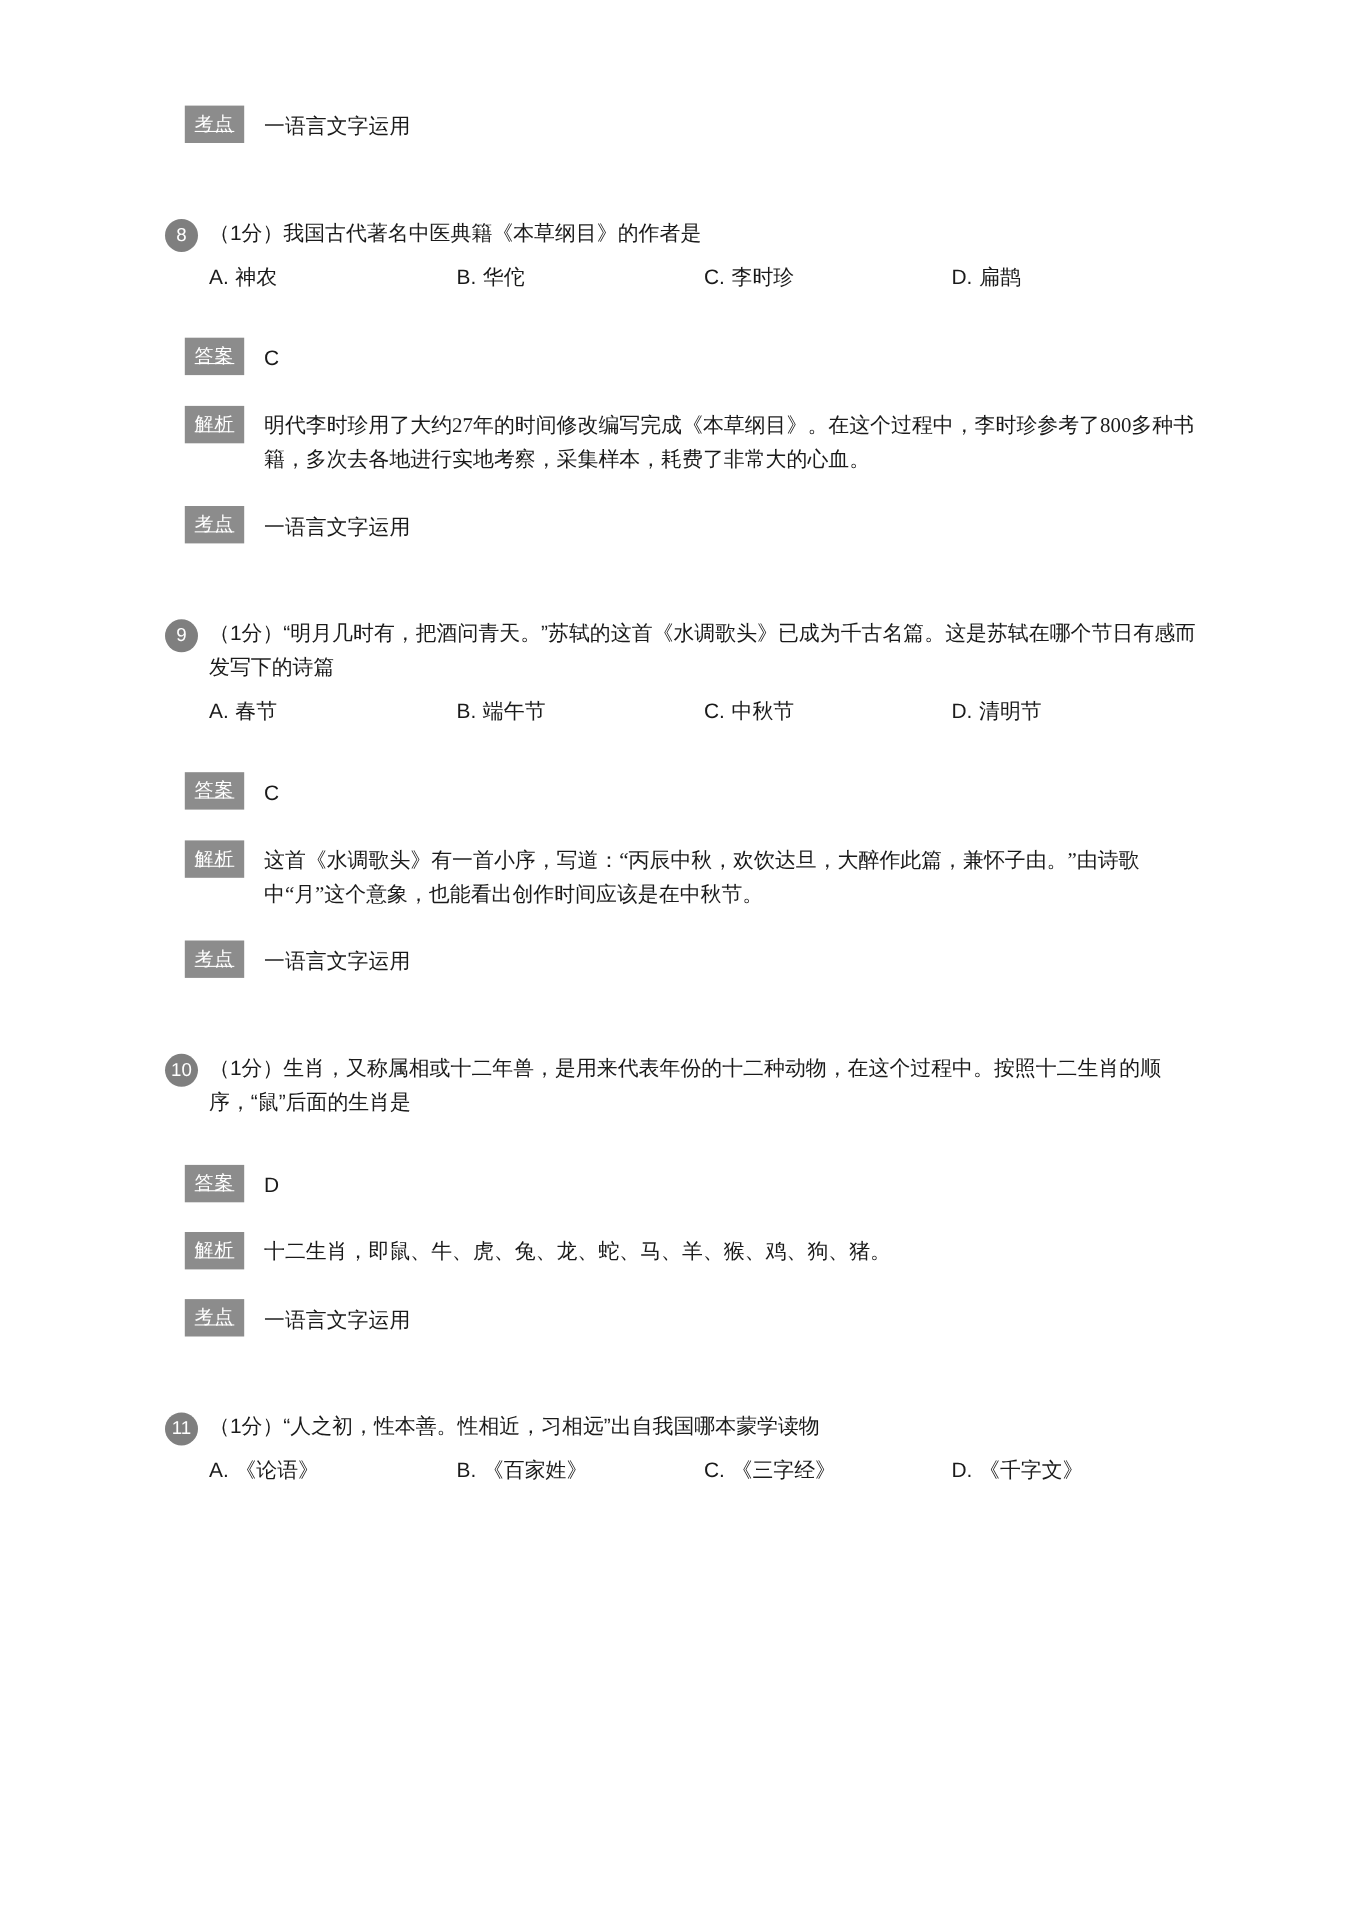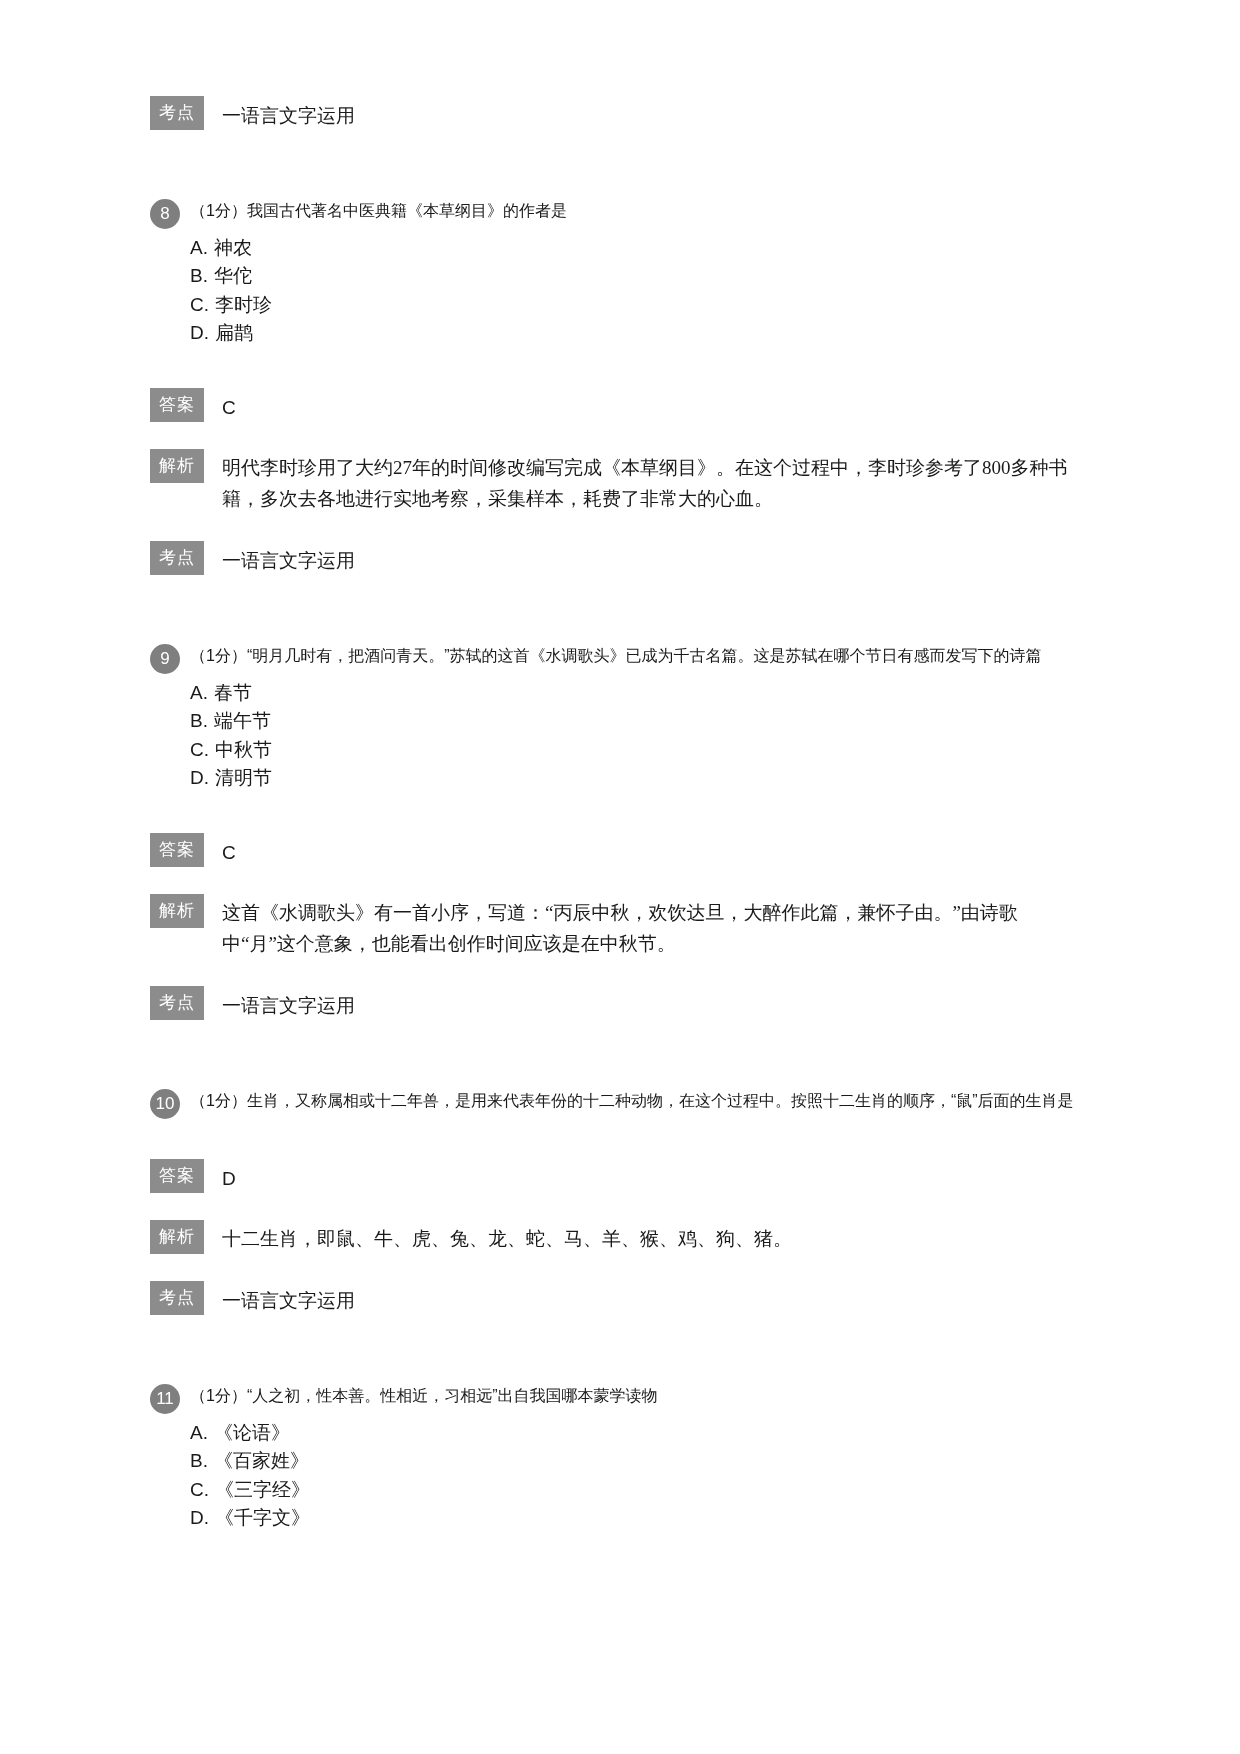--- a/index.html
+++ b/index.html
@@ -34,20 +34,22 @@
     white-space: nowrap;
   }
 
   .chip-row {
     display: flex;
     align-items: flex-start;
     margin: 0;
   }
   .chip-row .chip {
     flex: 0 0 auto;
+    margin-left: 18px;
+    text-decoration: underline;
   }
   .chip-row .chip-body {
     flex: 1 1 auto;
     font-size: 19px;
     line-height: 1.62;
     color: #1a1a1a;
     padding-left: 18px;
     padding-top: 5px;
   }
   .chip-row.analysis .chip-body {
@@ -75,31 +77,30 @@
     font-size: 17px;
     line-height: 30px;
     text-align: center;
     margin-right: 10px;
     margin-top: 1px;
   }
   .qbody {
     flex: 1 1 auto;
   }
   .qstem {
-    font-size: 16px;
+    font-size: 19px;
     line-height: 1.62;
     color: #1a1a1a;
     text-indent: 0;
   }
   .options {
     display: flex;
     margin-top: 10px;
     font-size: 19px;
     line-height: 1.5;
-    flex-direction: column;
   }
   .options .opt {
     width: 25%;
     box-sizing: border-box;
     padding-right: 8px;
     white-space: nowrap;
   }
   .options .opt .lbl { margin-right: 6px; }
 
   .ans-letter {

